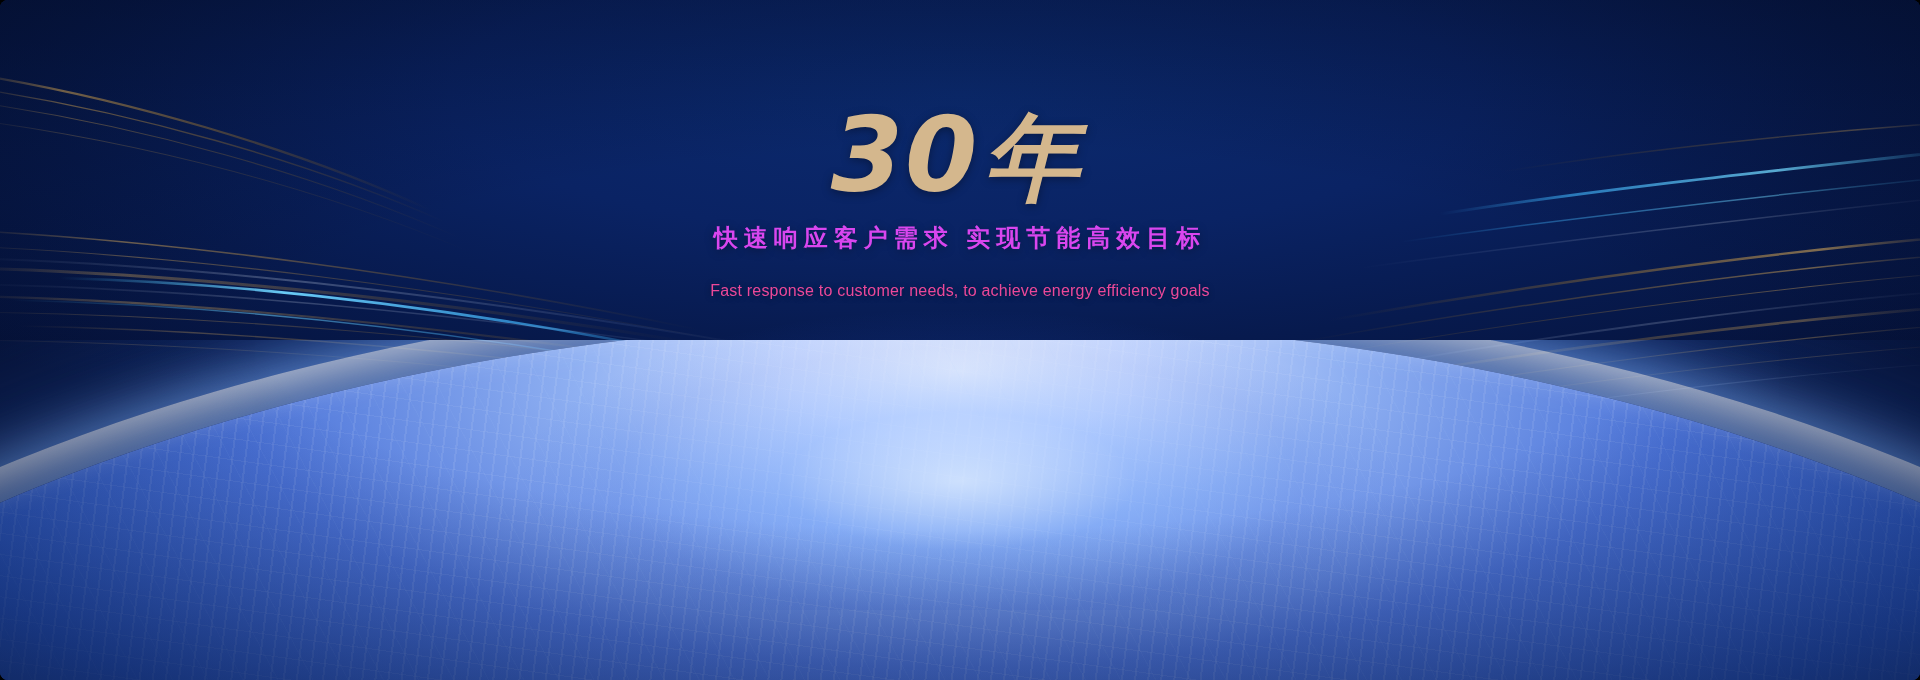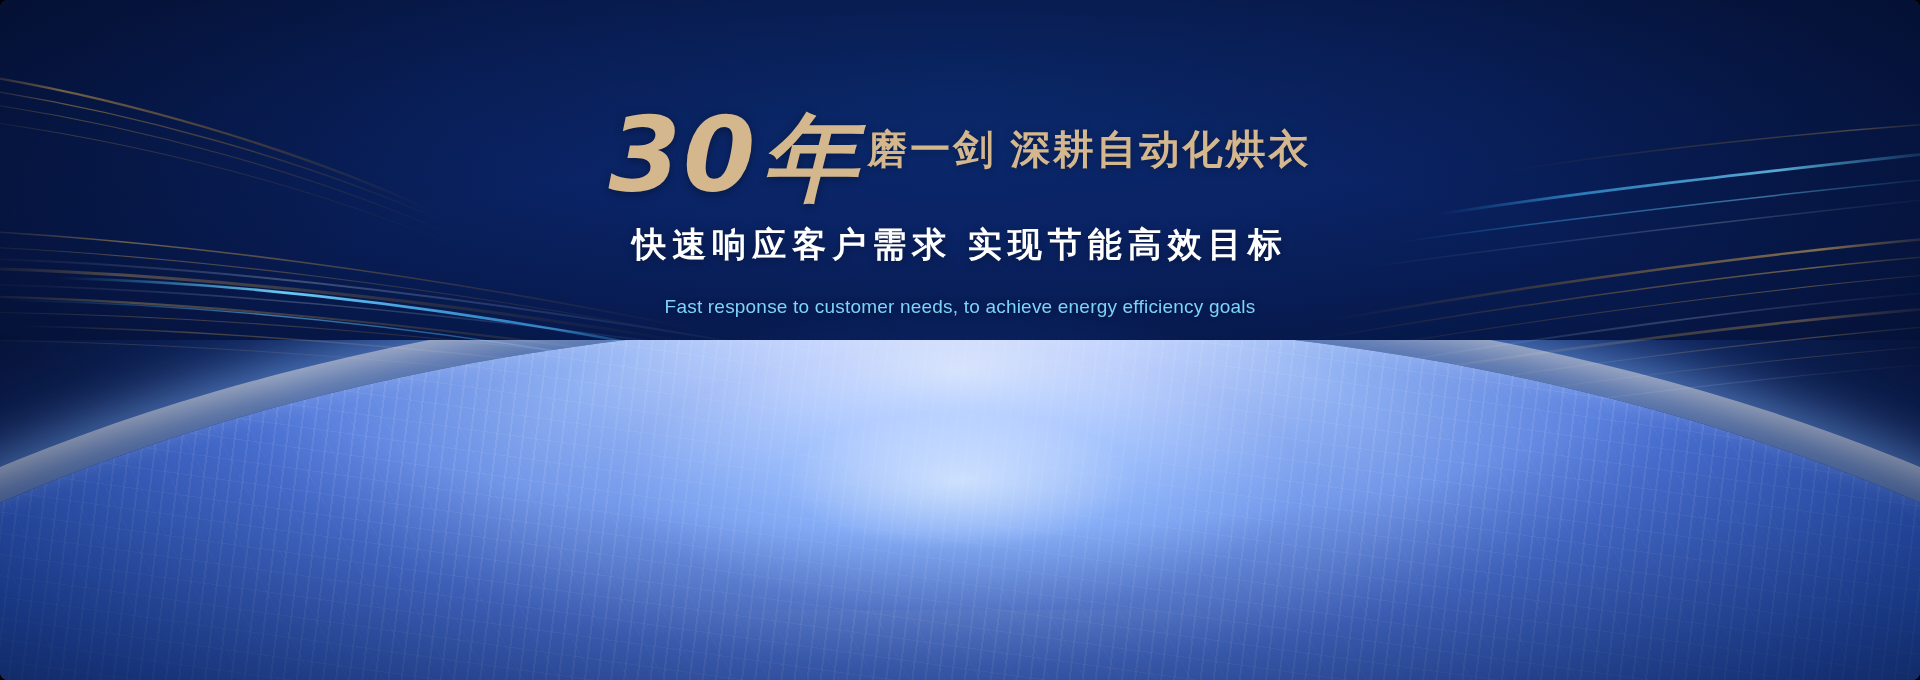--- a/index.html
+++ b/index.html
@@ -161,32 +161,32 @@
     color: #d4b78d;
     font-size: 40px;
     font-weight: 700;
     letter-spacing: 3px;
     line-height: 1.45;
     white-space: nowrap;
     text-shadow: 0 2px 8px rgba(0,0,0,0.30);
   }
 
   .sub-cn {
-    color: #ffffff;
-    font-size: 34px;
+    color: #d946ef;
+    font-size: 24px;
     font-weight: 700;
     letter-spacing: 6px;
     white-space: nowrap;
     margin-top: 14px;
     text-shadow: 0 2px 10px rgba(0,0,0,0.35);
   }
 
   .sub-en {
-    color: #7dd3fc;
-    font-size: 19px;
+    color: #ec4899;
+    font-size: 16px;
     font-weight: 400;
     letter-spacing: 0.2px;
     white-space: nowrap;
     margin-top: 28px;
     text-shadow: 0 1px 6px rgba(0,0,0,0.35);
   }
 </style>
 </head>
 <body>
 
@@ -283,21 +283,20 @@
 
   <div class="content">
 
     <div class="headline-row">
       <div class="year-block">
         <span class="year-num">30</span>
         <span class="year-unit">年</span>
       </div>
 
       <div class="gold-lines">
-        <div class="gold-line">磨一剑  深耕自动化烘衣</div>
       </div>
     </div>
 
     <div class="sub-cn">快速响应客户需求  实现节能高效目标</div>
 
     <div class="sub-en">Fast response to customer needs, to achieve energy efficiency goals</div>
   </div>
 </div>
 
 </body></html>

